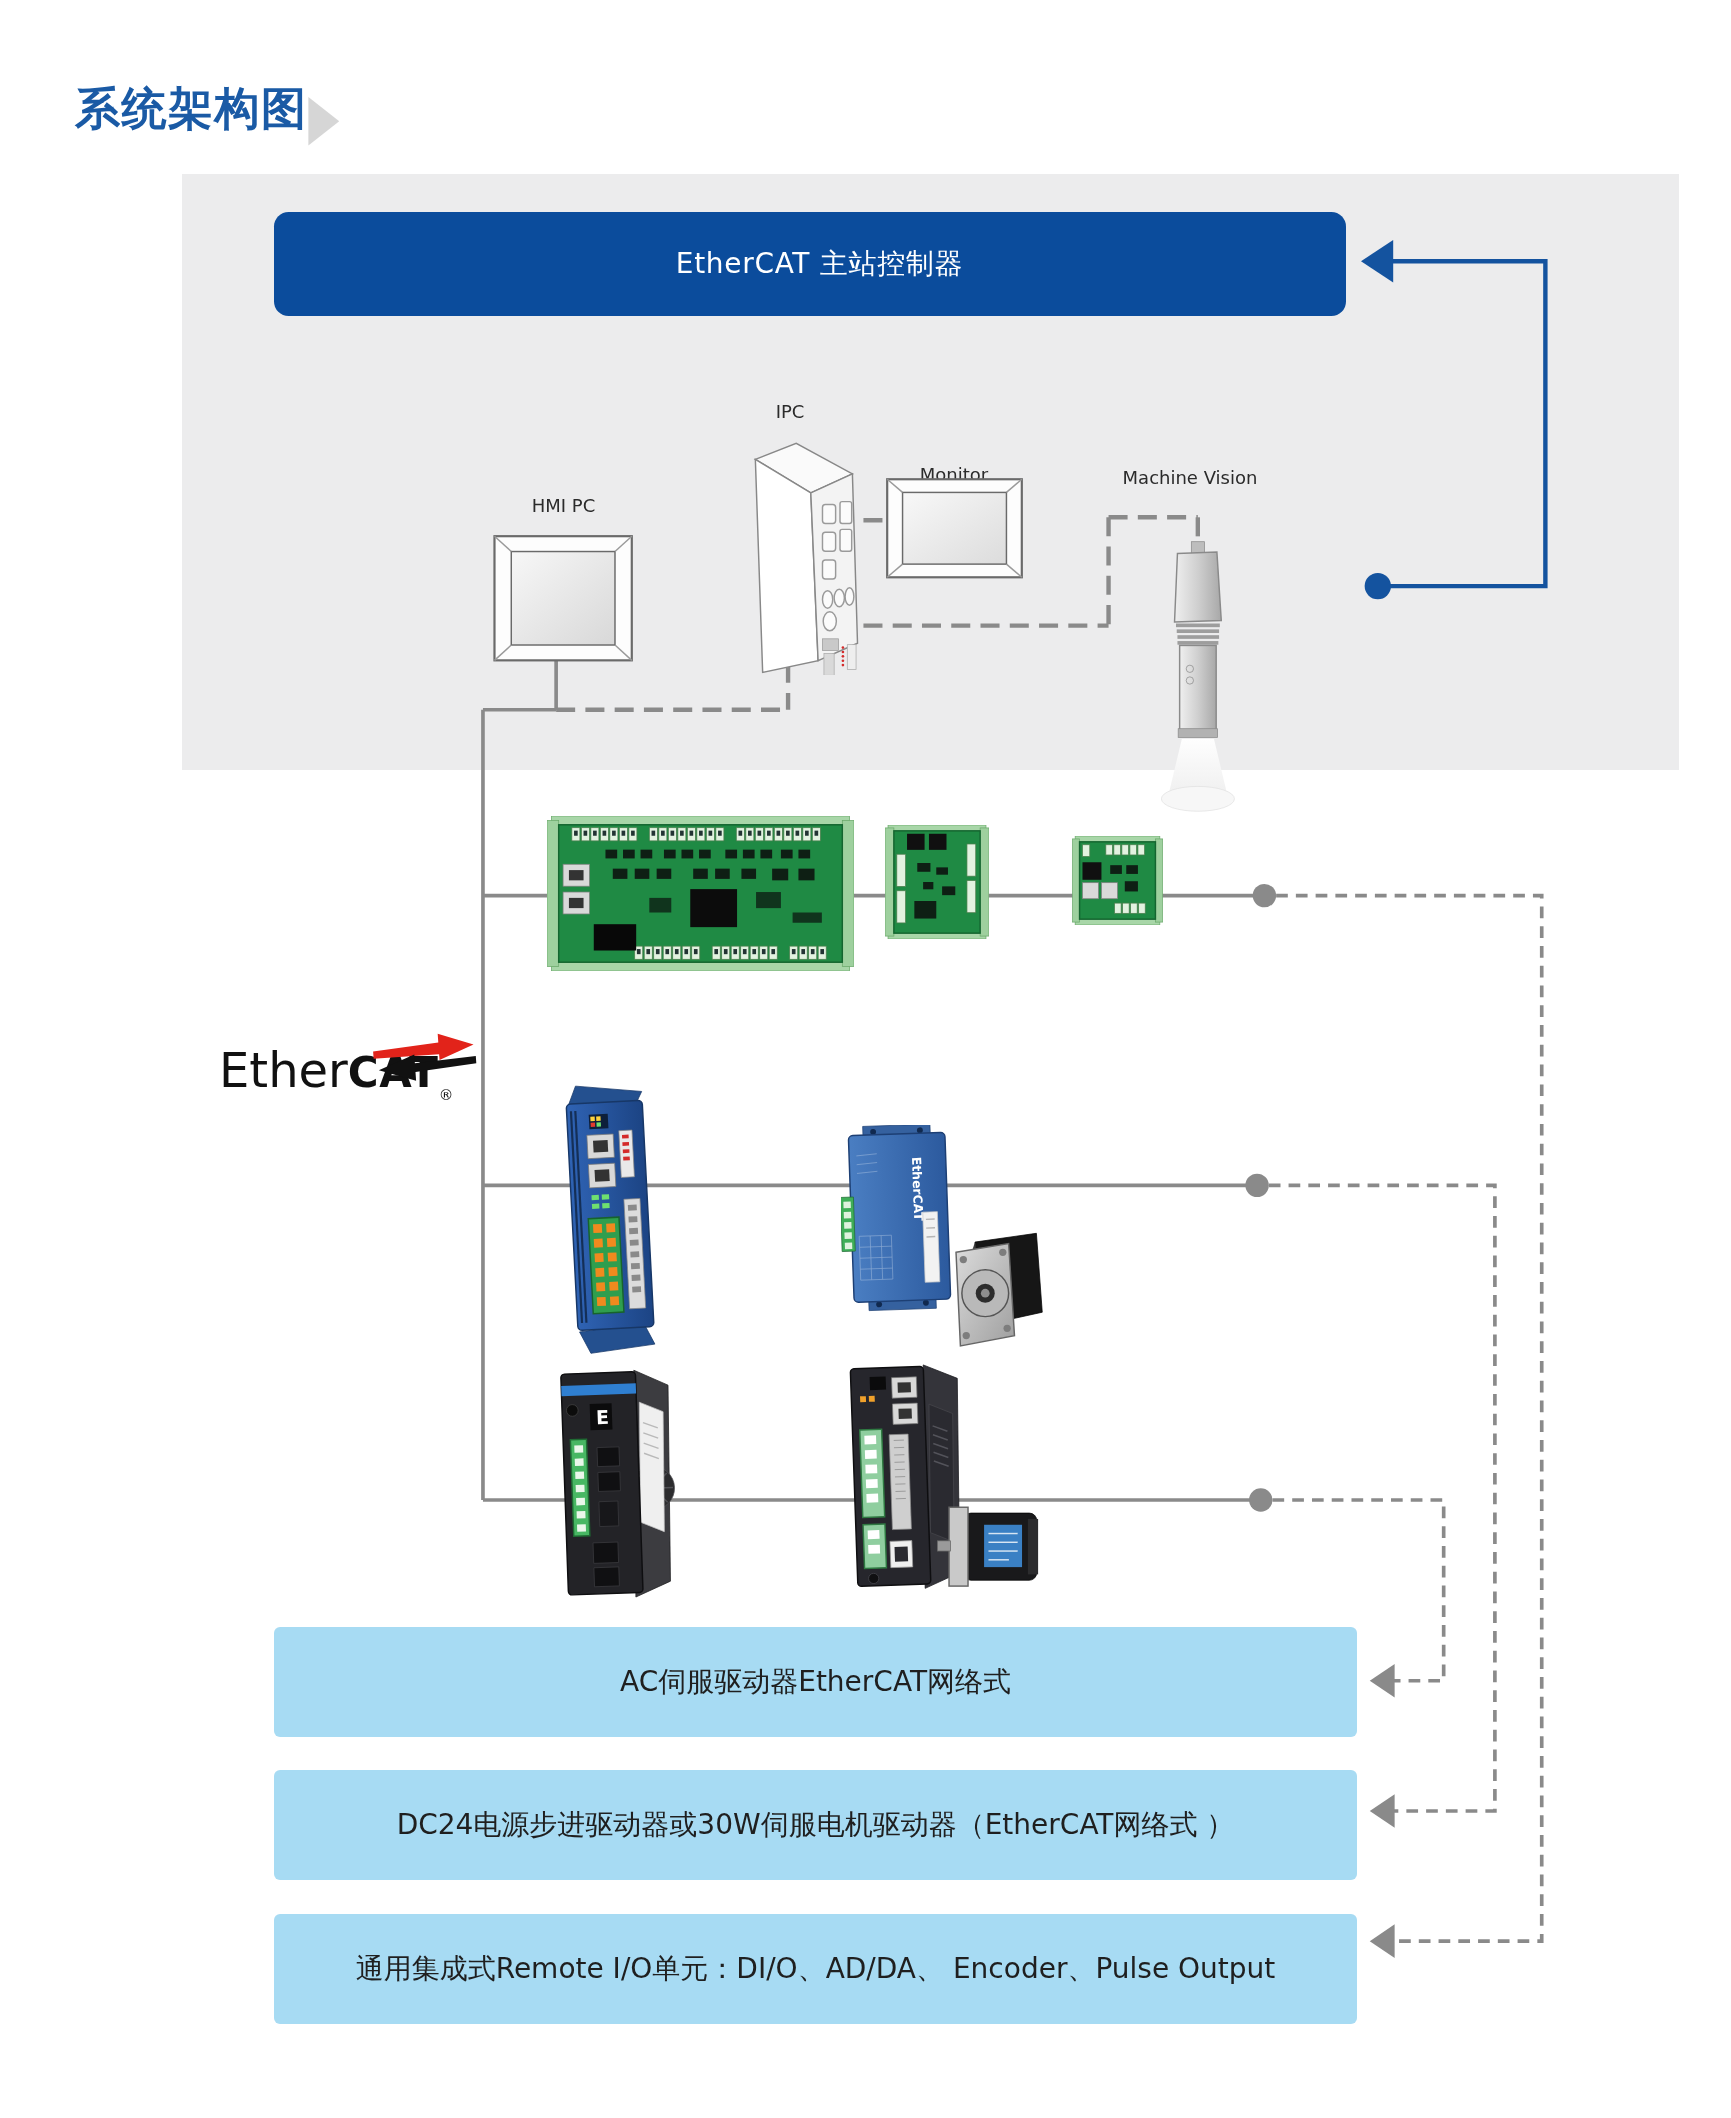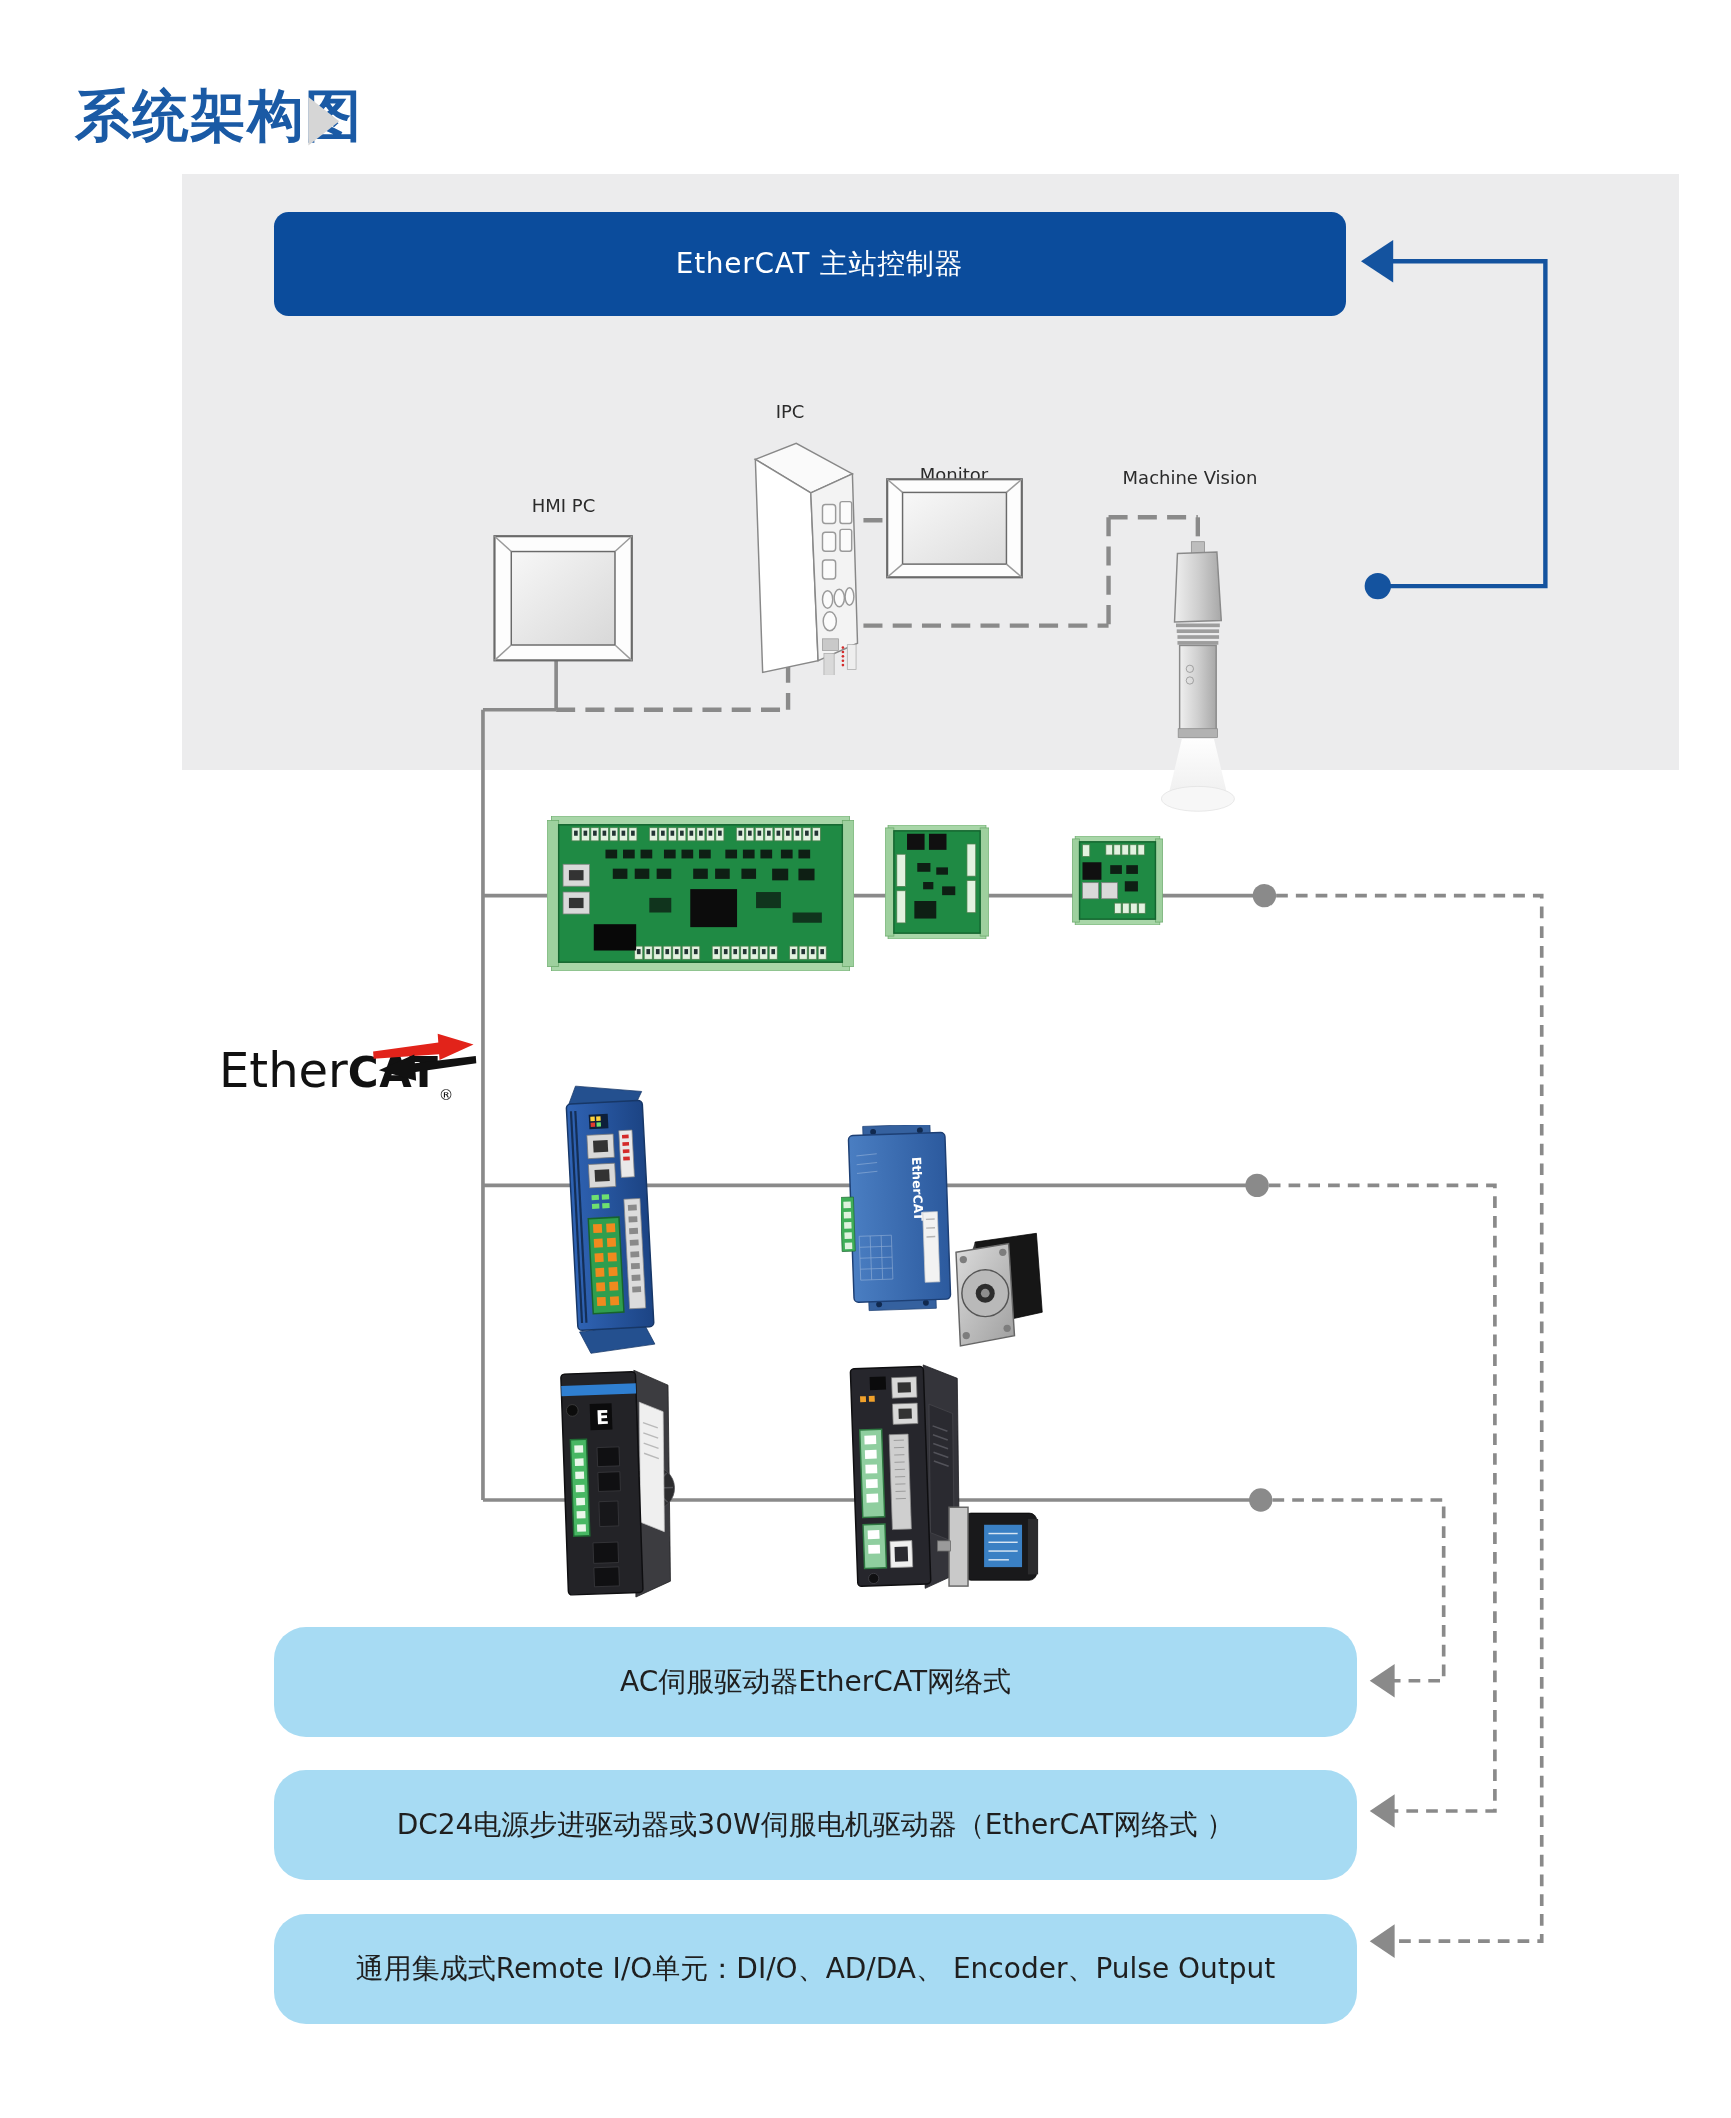--- a/index.html
+++ b/index.html
@@ -1,29 +1,29 @@
 <!DOCTYPE html>
 <html style="font-size:11.7px"><head>
 <meta charset="utf-8">
 <style>
   html,body{margin:0;padding:0;background:#ffffff;}
   #canvas{position:relative;width:1732px;height:2119px;background:#ffffff;overflow:hidden;
           font-family:"DejaVu Sans","Liberation Sans",sans-serif;}
   .abs{position:absolute;}
-  #page-title{left:75px;top:79px;font-size:56px;font-weight:bold;color:#1a5aa5;letter-spacing:1.5px;}
+  #page-title{left:75px;top:79px;font-size:45px;font-weight:bold;color:#1a5aa5;letter-spacing:1.5px;}
   #gray-panel{left:182px;top:174px;width:1497px;height:596px;background:#ececed;}
   #master-box{left:274px;top:212px;width:1072px;height:104px;background:#0b4c9c;border-radius:14.6px;
               display:flex;align-items:center;justify-content:center;}
   #master-box span{color:#ffffff;font-size:28px;letter-spacing:0.7px;margin-left:19px;}
   .dev-label{color:#2b2b2b;font-size:18px;text-align:center;}
   #lbl-hmi{left:483px;top:495px;width:161px;}
   #lbl-ipc{left:717px;top:401px;width:146px;}
   #lbl-monitor{left:881px;top:464px;width:146px;}
   #lbl-vision{left:1102px;top:467px;width:176px;}
-  .result-box{left:274px;width:1083px;height:110px;background:#a7dbf3;border-radius:32px;
+  .result-box{left:274px;width:1083px;height:110px;background:#a7dbf3;border-radius:6px;
               display:flex;align-items:center;justify-content:center;}
   .result-box span{color:#1f1f1f;font-size:28px;}
   #box-ac{top:1627px;}
   #box-dc{top:1770px;}
   #box-io{top:1914px;}
   #ethercat-logo{left:219px;top:1042px;}
   #ethercat-logo .ether{font-size:48px;font-weight:400;color:#111;}
   #ethercat-logo .cat{font-size:42px;font-weight:800;color:#111;letter-spacing:0.7px;}
   #ethercat-logo .reg{font-size:14.6px;color:#111;vertical-align:-13px;}
   svg{display:block;}

